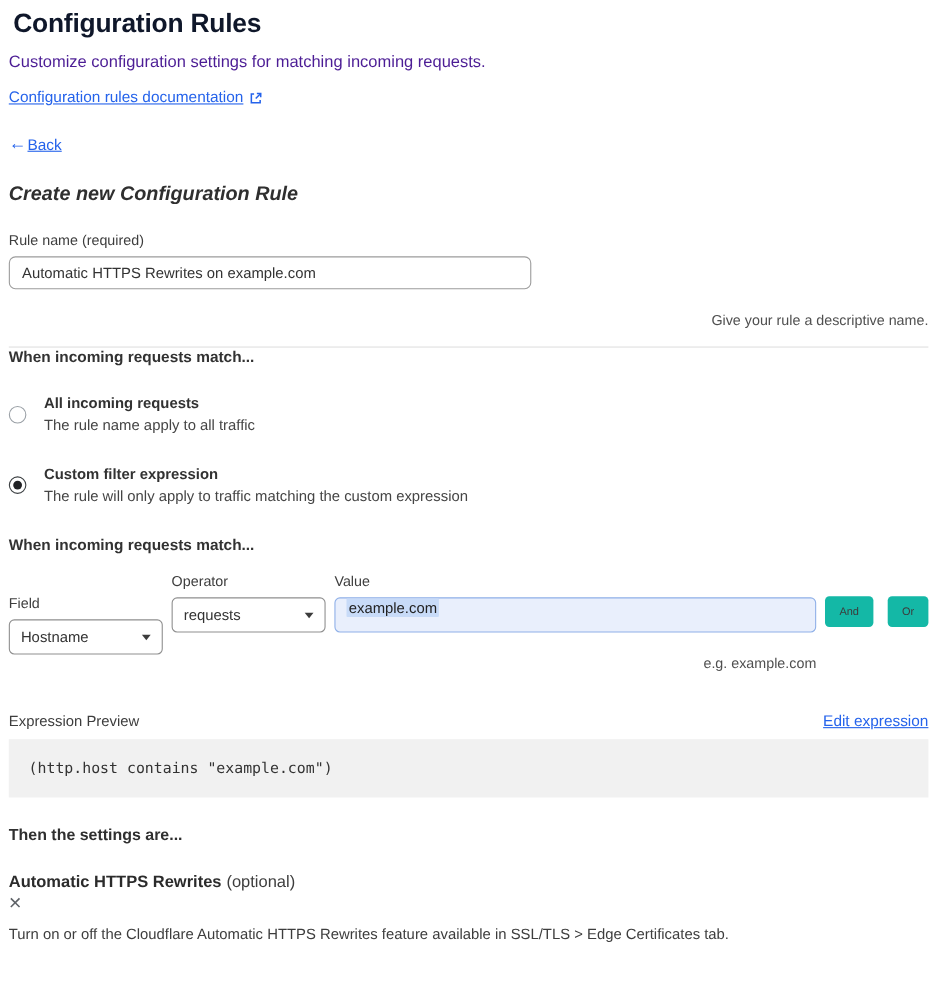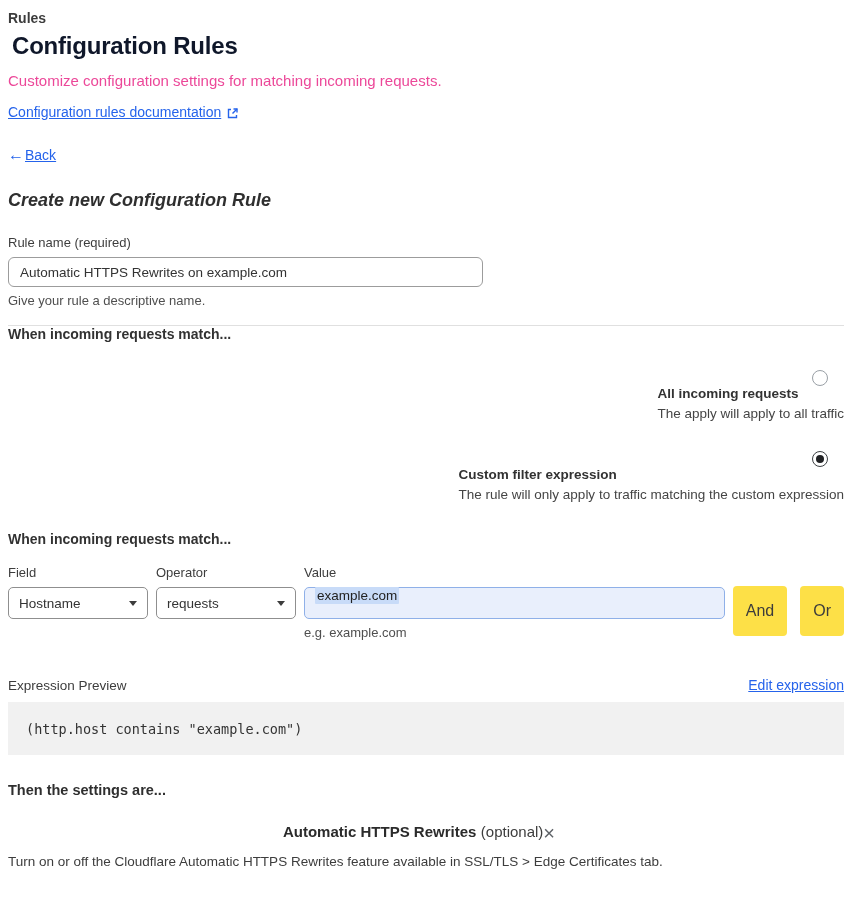--- a/index.html
+++ b/index.html
@@ -8,87 +8,87 @@
     width: 852px; height: 906px;
     font-family: "Liberation Sans", sans-serif;
     color: #313131;
     overflow: hidden;
   }
   .page { padding: 8px 8px 0 8px; }
 
   
   .breadcrumb { font-size: 14px; font-weight: 600; color: #3c3c3c; margin: 2px 0 6px; }
   .page-title { font-size: 24px; font-weight: 700; color: #0f172a; letter-spacing: -0.2px; margin: 0 4px 12px; }
-  .subtitle { font-size: 15px; color: #ec4899; margin: 0 0 15px; }
+  .subtitle { font-size: 15px; color: #4c1d95; margin: 0 0 15px; }
   a.link { color: #2563eb; text-decoration: underline; font-size: 14px; cursor: pointer; }
   .doc-link-row { display: flex; align-items: flex-end; gap: 5px; margin: 0 0 27px; }
   .ext-icon svg { display: block; }
   .back-row { display: flex; align-items: center; margin: 0 0 27px; }
   .back-arrow { color: #2563eb; font-size: 16px; line-height: 1; margin-right: 1px; }
 
   
   .section-heading { font-size: 18px; font-weight: 700; color: #2f2f2f; margin: 0 0 24px; font-style: italic; }
   .field-label { display: block; font-size: 13px; color: #3d3d3d; margin-bottom: 7px; }
   .text-input {
     width: 475px; height: 30px;
     border: 1px solid #9c9c9c; border-radius: 6px;
     padding: 0 11px; font-size: 13.5px; color: #333;
     font-family: "Liberation Sans", sans-serif;
     background: #fff; outline: none;
   }
-  .help-text { font-size: 13px; color: #4f4f4f; margin-top: 6px; }
+  .help-text { font-size: 13px; color: #4f4f4f; margin-top: 20px; text-align: right; }
   .divider { border: none; border-top: 1px solid #e0e0e0; margin: 17px 0 0; }
 
   
   .if-heading { font-size: 16px; font-weight: 700; margin: 23px 0 20px; }
   .match-heading { font-size: 14px; font-weight: 700; margin: 0 0 27px; color: #323232; }
 
-  .radio-option { display: flex; align-items: flex-end; margin-bottom: 29px; cursor: pointer; flex-direction: column; }
+  .radio-option { display: flex; align-items: center; margin-bottom: 29px; cursor: pointer; }
   .radio {
     flex: 0 0 auto; width: 16px; height: 16px; margin: 1px 16px 0 0;
     border: 1.5px solid #9aa0a6; border-radius: 50%; background: #fff;
   }
   .radio.checked { border-color: #3c4043; position: relative; }
   .radio.checked::after {
     content: ''; position: absolute; left: 50%; top: 50%;
     width: 8px; height: 8px; transform: translate(-50%, -50%);
     background: #202124; border-radius: 50%;
   }
   .radio-label { font-size: 13.5px; font-weight: 700; color: #323232; margin-bottom: 5px; }
   .radio-desc { font-size: 13.5px; color: #454545; }
 
   
   .builder-heading { font-size: 14px; font-weight: 700; margin: 4px 0 18px; color: #323232; }
   .builder-row { display: flex; align-items: flex-start; }
   .builder-col { display: flex; flex-direction: column; }
-  .col-field { width: 140px; margin-right: 8px; }
+  .col-field { width: 140px; margin-right: 8px; margin-top: 20px; }
   .col-operator { width: 140px; margin-right: 8px; }
   .col-value { flex: 1 1 auto; margin-right: 8px; }
   .select {
     display: flex; align-items: center; justify-content: space-between;
     height: 32px; border: 1px solid #8f8f8f; border-radius: 5px;
     padding: 0 10px; font-size: 13.5px; color: #333; background: #fff; cursor: pointer; gap: 40px;
   }
   .chevron {
     width: 0; height: 0; border-left: 4.5px solid transparent;
     border-right: 4.5px solid transparent; border-top: 5.5px solid #3c3c3c;
   }
   .value-input {
-    display: flex; align-items: flex-end;
+    display: flex; align-items: flex-start;
     height: 32px; border: 1px solid #8fb0e8; border-radius: 5px;
-    padding: 14px 10px; font-size: 13.5px; color: #222;
+    padding: 0 10px; font-size: 13.5px; color: #222;
     background: #e9effc;
   }
   .value-input .sel { background: #c8dbf8; padding: 1px 2px; border-radius: 1px; }
   .btn-spacer { height: 21px; }
   .gray-btn {
-    height: 50px; padding: 0 13px;
-    background: #fde047; color: #3c3c3c;
+    height: 28px; padding: 0 13px;
+    background: #14b8a6; color: #3c3c3c;
     border: none; border-radius: 4px;
-    font-size: 16px; font-family: "Liberation Sans", sans-serif;
+    font-size: 10px; font-family: "Liberation Sans", sans-serif;
     cursor: pointer;
   }
   .and-btn { margin-right: 13px; }
 
   
   .preview-header {
     display: flex; align-items: center; justify-content: space-between;
     margin-top: 37px; margin-bottom: 9px;
   }
   .preview-label { font-size: 13.5px; color: #3d3d3d; text-align: right; }
@@ -97,35 +97,35 @@
     display: flex; align-items: center; padding: 0 18px;
     font-family: "Liberation Mono", monospace;
     font-size: 13.5px; color: #333;
   }
 
   
   .then-heading { font-size: 14.5px; font-weight: 700; margin: 27px 0 0; color: #2f2f2f; }
   .setting-header {
     display: flex; align-items: flex-start; justify-content: center;
     margin-top: 25px;
+    flex-direction: column;
   }
   .setting-title { font-size: 15px; font-weight: 700; color: #2b2b2b; }
   .optional { font-size: 15px; font-weight: 400; color: #3d3d3d; }
   .close-icon {
     font-size: 20px; color: #5f6368; line-height: 1;
     cursor: pointer; margin-right: 14px; font-weight: 400;
   }
   .setting-desc { font-size: 13.5px; color: #3d3d3d; margin-top: 11px; }
 </style>
 </head>
 <body>
 
 <div class="page">
 
-  <div class="breadcrumb">Rules</div>
   <h1 class="page-title">Configuration Rules</h1>
   <p class="subtitle">Customize configuration settings for matching incoming requests.</p>
 
   <div class="doc-link-row">
     <a class="link">Configuration rules documentation</a>
     <span class="ext-icon">
       <svg width="13" height="13" viewBox="0 0 13 13" fill="none" stroke="#2563eb" stroke-width="1.4">
         <path d="M5 2.5 H2.5 V10.5 H10.5 V8" fill="none"></path>
         <path d="M7.5 2 H11 V5.5" fill="none"></path>
         <path d="M11 2 L6.5 6.5" fill="none"></path>
@@ -145,21 +145,21 @@
   <div class="help-text">Give your rule a descriptive name.</div>
 
   <hr class="divider">
 
   <h4 class="match-heading">When incoming requests match...</h4>
 
   <div class="radio-option">
     <span class="radio"></span>
     <div>
       <div class="radio-label">All incoming requests</div>
-      <div class="radio-desc">The apply will apply to all traffic</div>
+      <div class="radio-desc">The rule name apply to all traffic</div>
     </div>
   </div>
 
   <div class="radio-option">
     <span class="radio checked"></span>
     <div>
       <div class="radio-label">Custom filter expression</div>
       <div class="radio-desc">The rule will only apply to traffic matching the custom expression</div>
     </div>
   </div>

